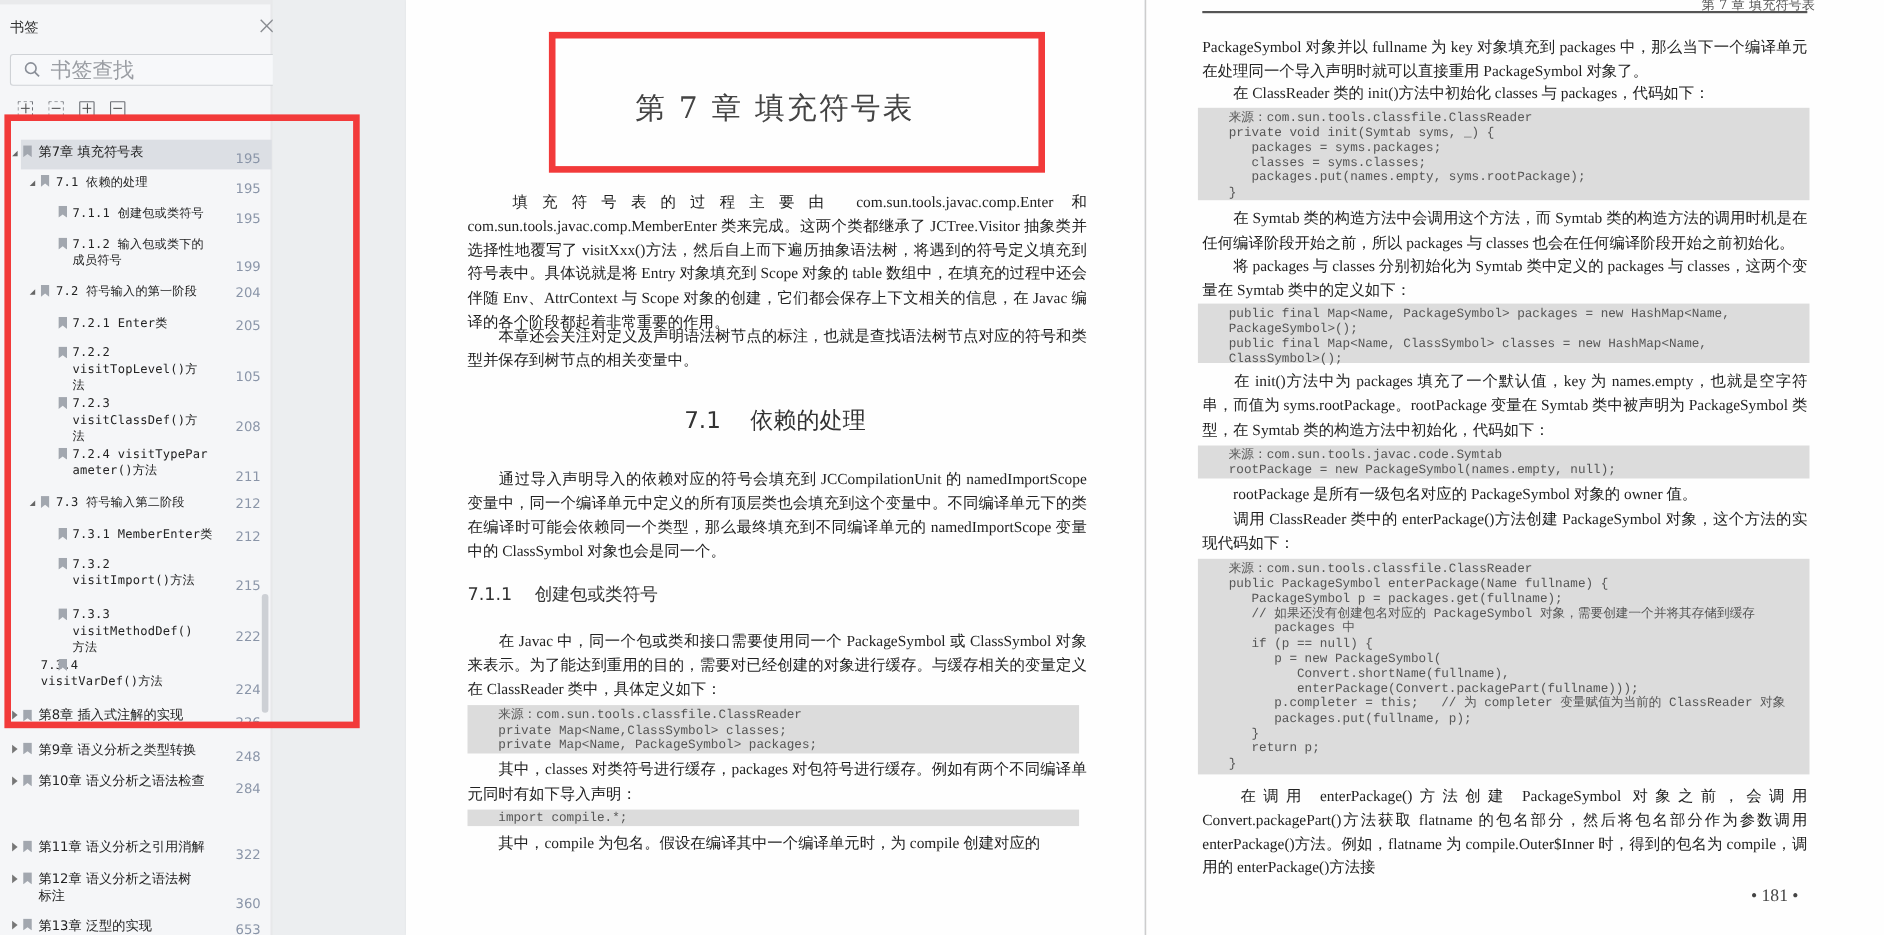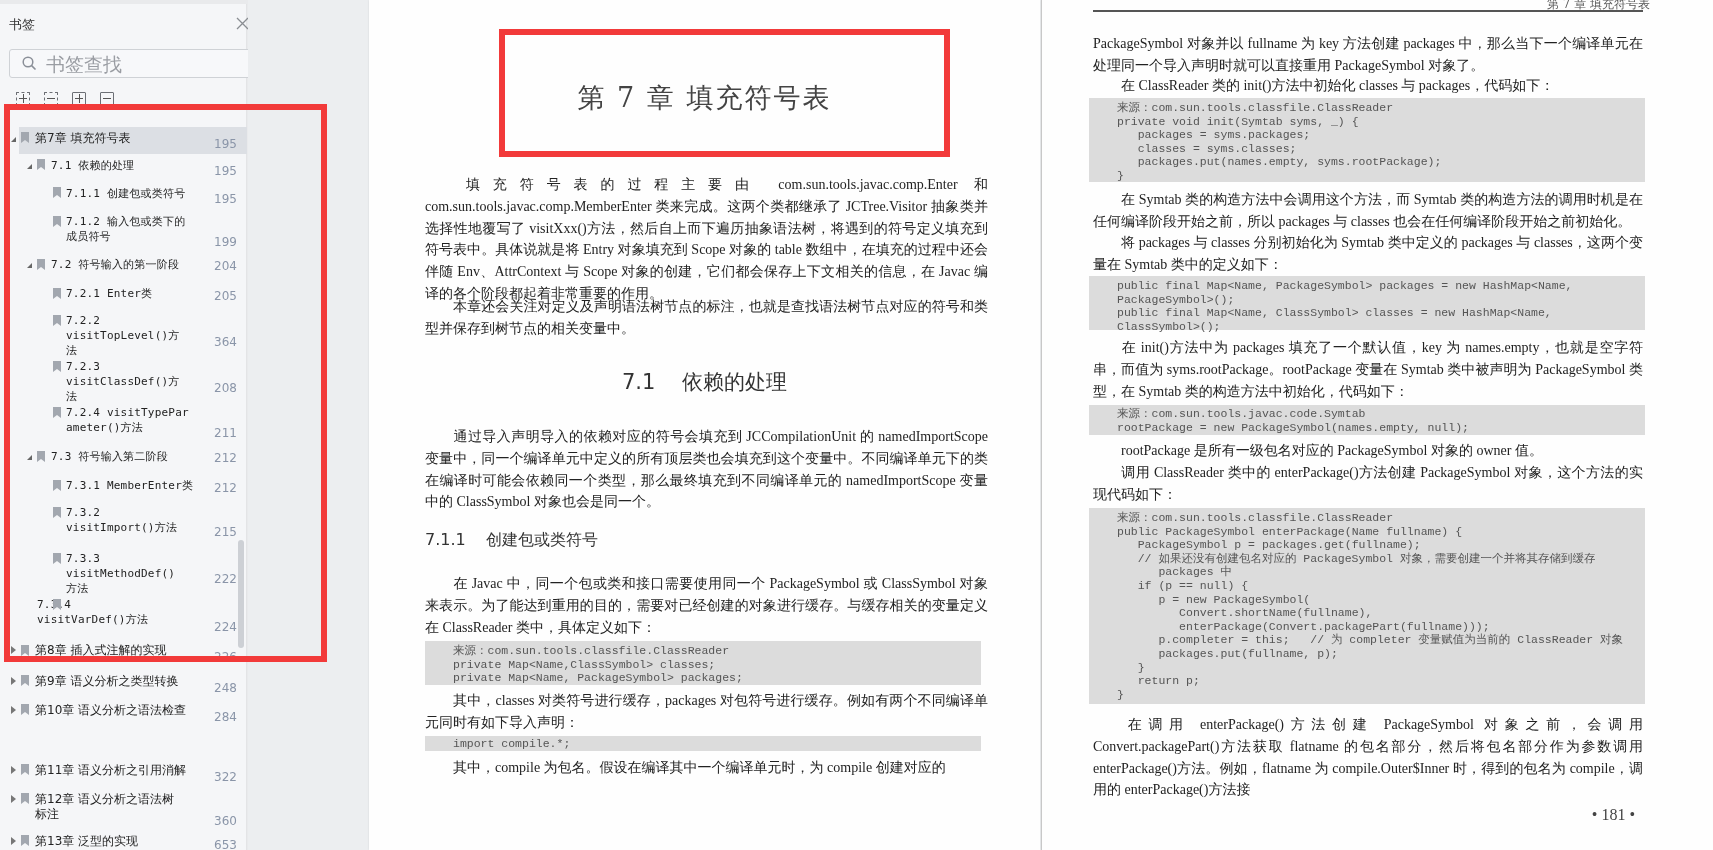--- a/index.html
+++ b/index.html
@@ -117,21 +117,21 @@
 
       <div class="bm-item" style="height:28px;">
         <span class="bm-icon" style="left:53px;top:7px;"></span>
         <span class="bm-text mono" style="margin-left:66px;margin-top:5px;">7.2.1 Enter类</span>
         <span class="bm-page" style="top:8px;">205</span>
       </div>
 
       <div class="bm-item" style="height:46px;">
         <span class="bm-icon" style="left:53px;top:6px;"></span>
         <span class="bm-text mono" style="margin-left:66px;margin-top:4px;width:124px;">7.2.2 visitTopLevel()方法</span>
-        <span class="bm-page" style="top:26px;">364</span>
+        <span class="bm-page" style="top:26px;">105</span>
       </div>
 
       <div class="bm-item" style="height:46px;">
         <span class="bm-icon" style="left:53px;top:6px;"></span>
         <span class="bm-text mono" style="margin-left:66px;margin-top:4px;width:124px;">7.2.3 visitClassDef()方法</span>
         <span class="bm-page" style="top:26px;">208</span>
       </div>
 
       <div class="bm-item" style="height:44px;">
         <span class="bm-icon" style="left:53px;top:6px;"></span>
@@ -239,21 +239,21 @@
 
       <div class="code" style="left:56px;top:736px;width:556px;height:15px;padding-top:1px;">import compile.*;</div>
 
       <div class="para" style="left:56px;top:757px;width:563px;white-space:nowrap;"><span class="indent"></span><span>其中，compile 为包名。假设在编译其中一个编译单元时，为 compile 创建对应的</span></div>
     </section>
 
     <section class="page right">
       <div class="running-head">第 7 章    填充符号表</div>
       <div class="head-rule"></div>
 
-      <div class="para" style="left:51px;top:33px;width:550px;">PackageSymbol 对象并以 fullname 为 key 方法创建 packages 中，那么当下一个编译单元在处理同一个导入声明时就可以直接重用 PackageSymbol 对象了。</div>
+      <div class="para" style="left:51px;top:33px;width:550px;">PackageSymbol 对象并以 fullname 为 key 对象填充到 packages 中，那么当下一个编译单元在处理同一个导入声明时就可以直接重用 PackageSymbol 对象了。</div>
       <div class="para" style="left:51px;top:75px;width:550px;"><span class="indent"></span><span>在 ClassReader 类的 init()方法中初始化 classes 与 packages，代码如下：</span></div>
 
       <div class="code" style="left:47px;top:98px;width:556px;height:84px;padding-top:3px;">来源：com.sun.tools.classfile.ClassReader
 private void init(Symtab syms, _) {
    packages = syms.packages;
    classes = syms.classes;
    packages.put(names.empty, syms.rootPackage);
 }</div>
 
       <div class="para" style="left:51px;top:189px;width:550px;"><span class="indent"></span><span>在 Symtab 类的构造方法中会调用这个方法，而 Symtab 类的构造方法的调用时机是在任何编译阶段开始之前，所以 packages 与 classes 也会在任何编译阶段开始之前初始化。</span></div>

